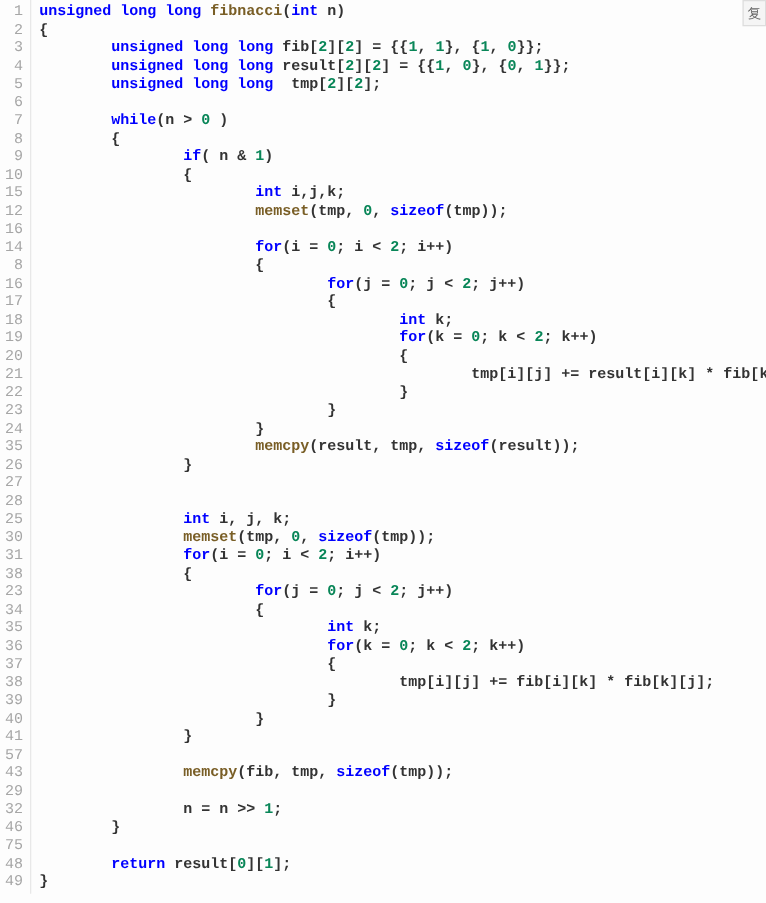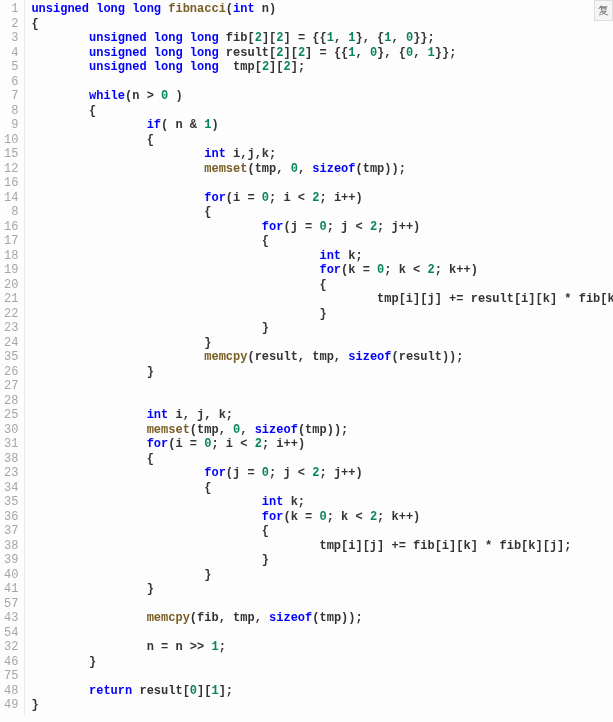--- a/index.html
+++ b/index.html
@@ -91,21 +91,21 @@
         <div>34</div>
         <div>35</div>
         <div>36</div>
         <div>37</div>
         <div>38</div>
         <div>39</div>
         <div>40</div>
         <div>41</div>
         <div>57</div>
         <div>43</div>
-        <div>54</div>
+        <div>29</div>
         <div>32</div>
         <div>46</div>
         <div>75</div>
         <div>48</div>
         <div>49</div>
       </div>
     <div class="code" id="code"><div><span class="kw">unsigned</span><span class="pl"> </span><span class="kw">long</span><span class="pl"> </span><span class="kw">long</span><span class="pl"> </span><span class="fn">fibnacci</span><span class="pl">(</span><span class="kw">int</span><span class="pl"> n)</span></div><div><span class="pl">{</span></div><div><span class="pl">        </span><span class="kw">unsigned</span><span class="pl"> </span><span class="kw">long</span><span class="pl"> </span><span class="kw">long</span><span class="pl"> fib[</span><span class="num">2</span><span class="pl">][</span><span class="num">2</span><span class="pl">] = {{</span><span class="num">1</span><span class="pl">, </span><span class="num">1</span><span class="pl">}, {</span><span class="num">1</span><span class="pl">, </span><span class="num">0</span><span class="pl">}};</span></div><div><span class="pl">        </span><span class="kw">unsigned</span><span class="pl"> </span><span class="kw">long</span><span class="pl"> </span><span class="kw">long</span><span class="pl"> result[</span><span class="num">2</span><span class="pl">][</span><span class="num">2</span><span class="pl">] = {{</span><span class="num">1</span><span class="pl">, </span><span class="num">0</span><span class="pl">}, {</span><span class="num">0</span><span class="pl">, </span><span class="num">1</span><span class="pl">}};</span></div><div><span class="pl">        </span><span class="kw">unsigned</span><span class="pl"> </span><span class="kw">long</span><span class="pl"> </span><span class="kw">long</span><span class="pl">  tmp[</span><span class="num">2</span><span class="pl">][</span><span class="num">2</span><span class="pl">];</span></div><div>&nbsp;</div><div><span class="pl">        </span><span class="kw">while</span><span class="pl">(n &gt; </span><span class="num">0</span><span class="pl"> )</span></div><div><span class="pl">        {</span></div><div><span class="pl">                </span><span class="kw">if</span><span class="pl">( n &amp; </span><span class="num">1</span><span class="pl">)</span></div><div><span class="pl">                {</span></div><div><span class="pl">                        </span><span class="kw">int</span><span class="pl"> i,j,k;</span></div><div><span class="pl">                        </span><span class="fn">memset</span><span class="pl">(tmp, </span><span class="num">0</span><span class="pl">, </span><span class="kw">sizeof</span><span class="pl">(tmp));</span></div><div>&nbsp;</div><div><span class="pl">                        </span><span class="kw">for</span><span class="pl">(i = </span><span class="num">0</span><span class="pl">; i &lt; </span><span class="num">2</span><span class="pl">; i++)</span></div><div><span class="pl">                        {</span></div><div><span class="pl">                                </span><span class="kw">for</span><span class="pl">(j = </span><span class="num">0</span><span class="pl">; j &lt; </span><span class="num">2</span><span class="pl">; j++)</span></div><div><span class="pl">                                {</span></div><div><span class="pl">                                        </span><span class="kw">int</span><span class="pl"> k;</span></div><div><span class="pl">                                        </span><span class="kw">for</span><span class="pl">(k = </span><span class="num">0</span><span class="pl">; k &lt; </span><span class="num">2</span><span class="pl">; k++)</span></div><div><span class="pl">                                        {</span></div><div><span class="pl">                                                tmp[i][j] += result[i][k] * fib[k][j];</span></div><div><span class="pl">                                        }</span></div><div><span class="pl">                                }</span></div><div><span class="pl">                        }</span></div><div><span class="pl">                        </span><span class="fn">memcpy</span><span class="pl">(result, tmp, </span><span class="kw">sizeof</span><span class="pl">(result));</span></div><div><span class="pl">                }</span></div><div>&nbsp;</div><div>&nbsp;</div><div><span class="pl">                </span><span class="kw">int</span><span class="pl"> i, j, k;</span></div><div><span class="pl">                </span><span class="fn">memset</span><span class="pl">(tmp, </span><span class="num">0</span><span class="pl">, </span><span class="kw">sizeof</span><span class="pl">(tmp));</span></div><div><span class="pl">                </span><span class="kw">for</span><span class="pl">(i = </span><span class="num">0</span><span class="pl">; i &lt; </span><span class="num">2</span><span class="pl">; i++)</span></div><div><span class="pl">                {</span></div><div><span class="pl">                        </span><span class="kw">for</span><span class="pl">(j = </span><span class="num">0</span><span class="pl">; j &lt; </span><span class="num">2</span><span class="pl">; j++)</span></div><div><span class="pl">                        {</span></div><div><span class="pl">                                </span><span class="kw">int</span><span class="pl"> k;</span></div><div><span class="pl">                                </span><span class="kw">for</span><span class="pl">(k = </span><span class="num">0</span><span class="pl">; k &lt; </span><span class="num">2</span><span class="pl">; k++)</span></div><div><span class="pl">                                {</span></div><div><span class="pl">                                        tmp[i][j] += fib[i][k] * fib[k][j];</span></div><div><span class="pl">                                }</span></div><div><span class="pl">                        }</span></div><div><span class="pl">                }</span></div><div>&nbsp;</div><div><span class="pl">                </span><span class="fn">memcpy</span><span class="pl">(fib, tmp, </span><span class="kw">sizeof</span><span class="pl">(tmp));</span></div><div>&nbsp;</div><div><span class="pl">                n = n &gt;&gt; </span><span class="num">1</span><span class="pl">;</span></div><div><span class="pl">        }</span></div><div>&nbsp;</div><div><span class="pl">        </span><span class="kw">return</span><span class="pl"> result[</span><span class="num">0</span><span class="pl">][</span><span class="num">1</span><span class="pl">];</span></div><div><span class="pl">}</span></div></div>
   </div>
 </div>
 

